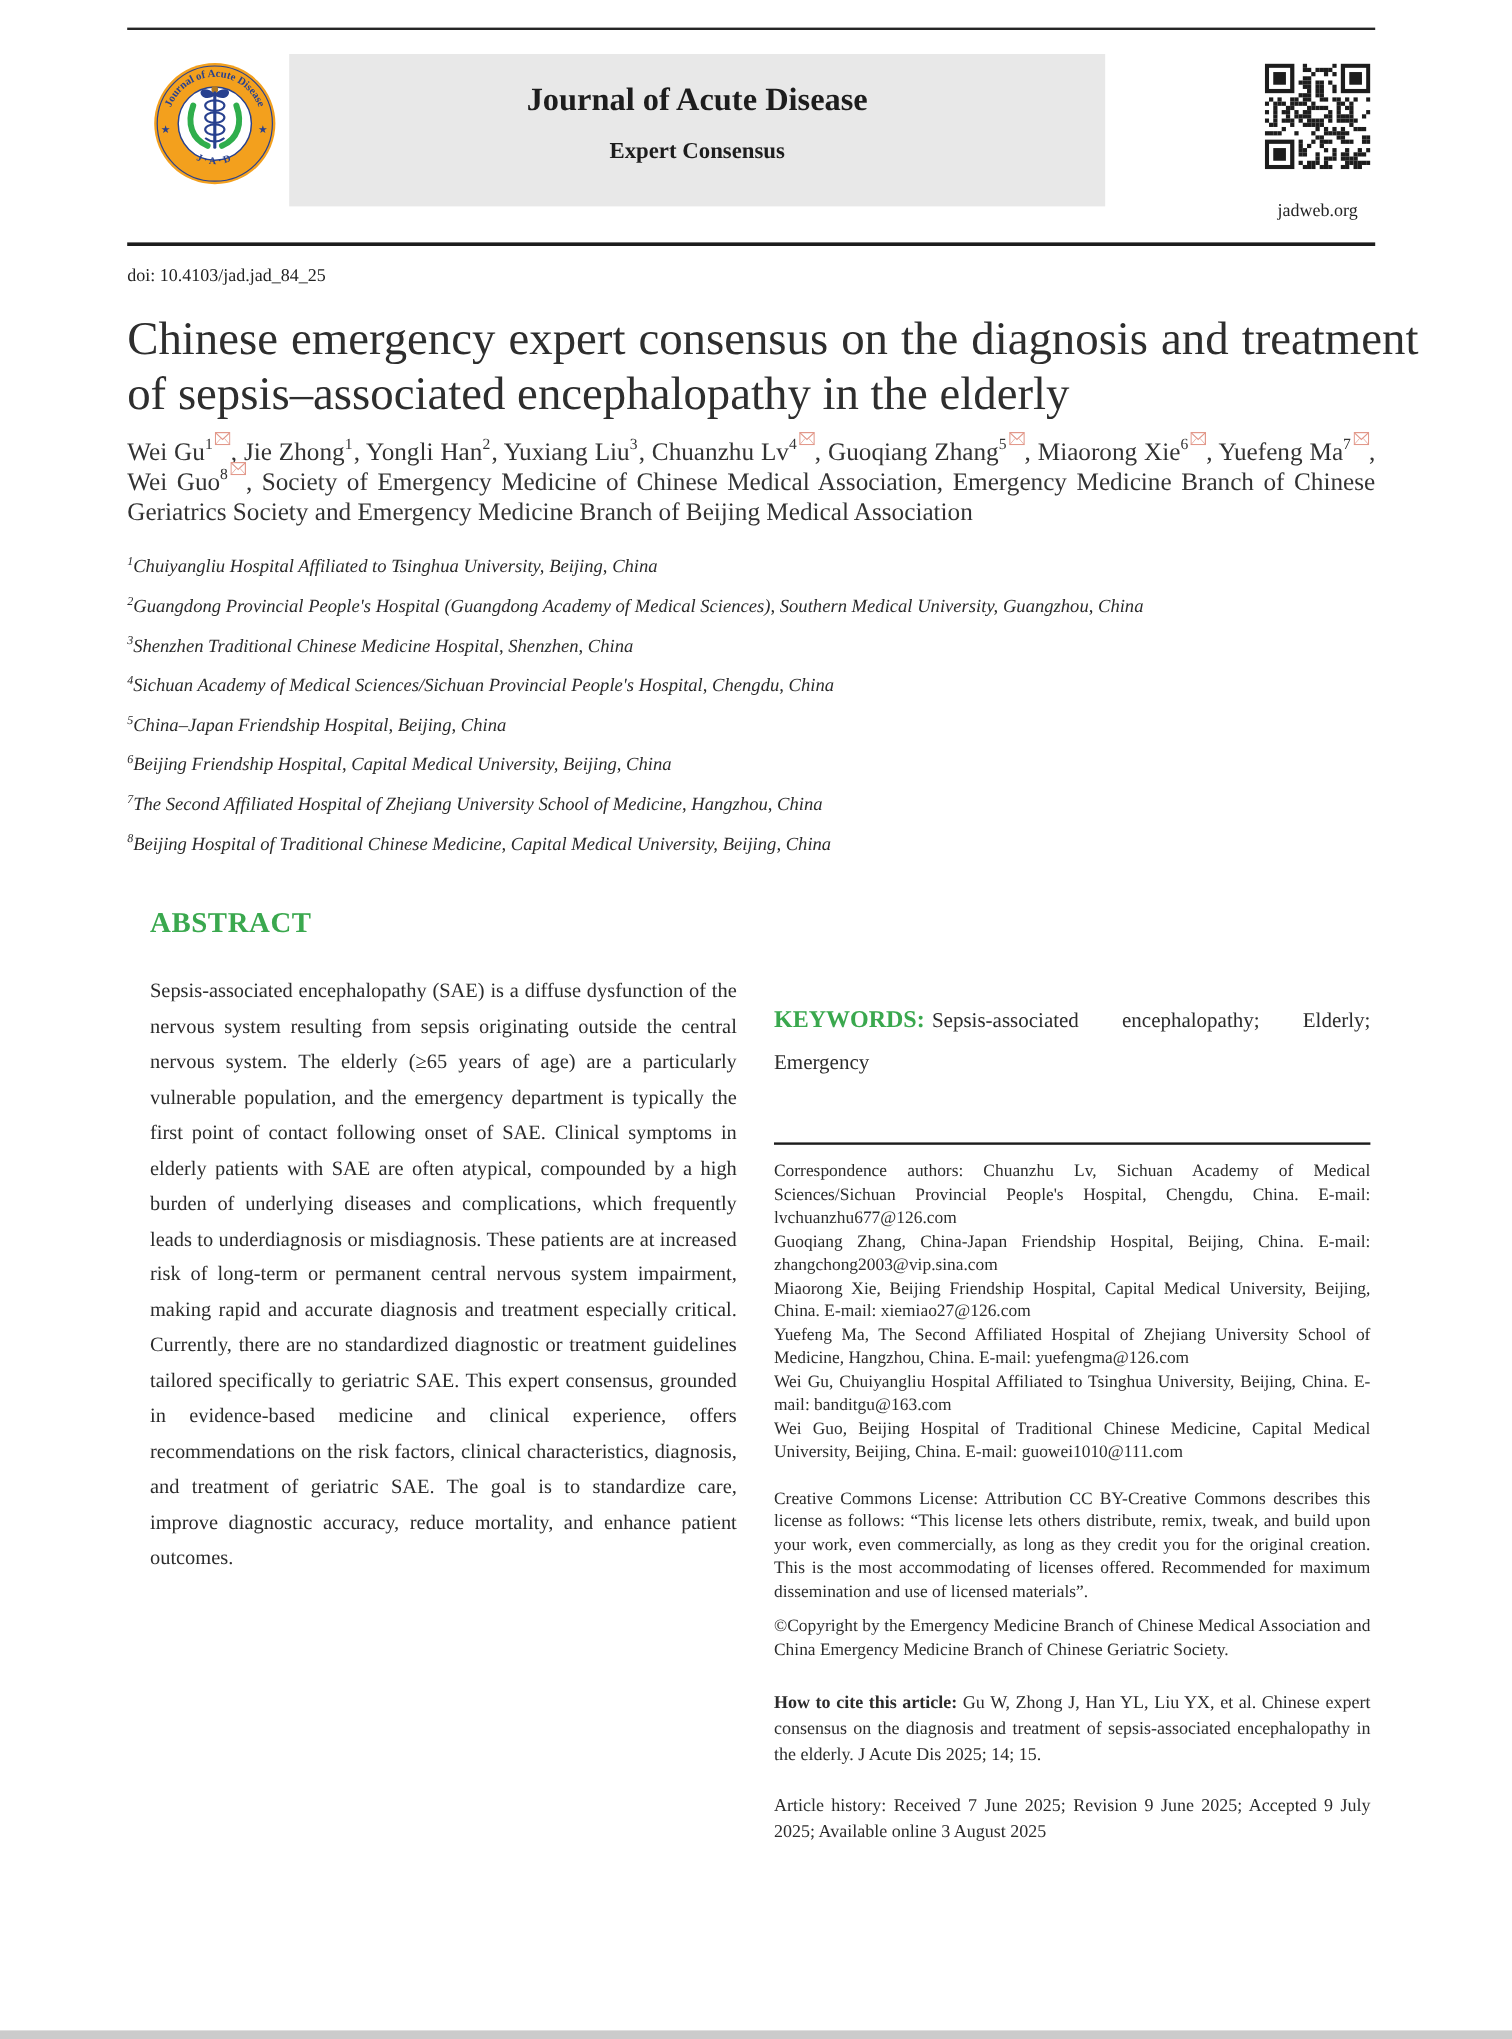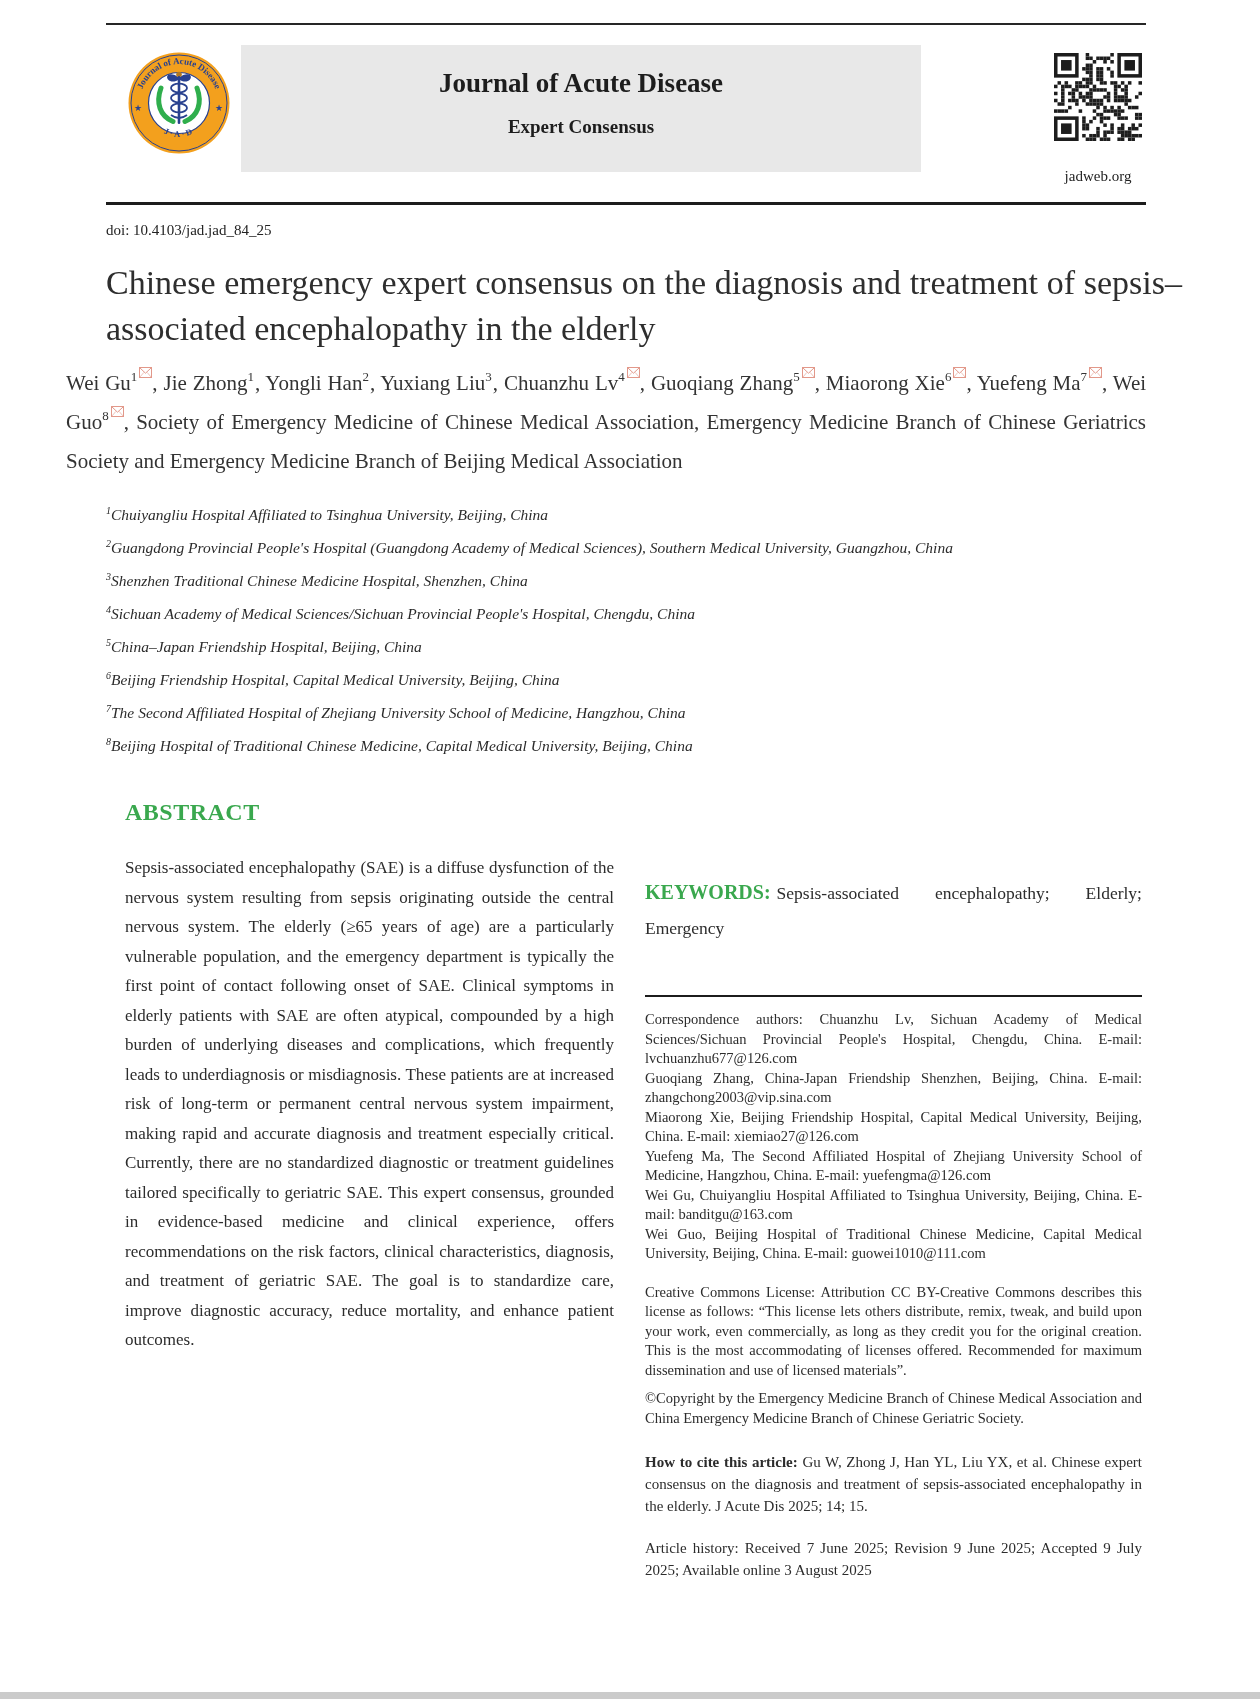--- a/index.html
+++ b/index.html
@@ -14,22 +14,22 @@
   .rule-thick{border:none;border-top:3.5px solid #1c1c1c;margin:17px 114px 0 106px;}
   .masthead{margin:20px 114px 0 106px;display:flex;align-items:flex-start;}
   .logo-wrap{margin-left:21px;margin-top:6px;width:104px;height:104px;flex:none;}
   .banner{margin-left:10px;width:680px;height:127px;background:#e8e8e8;text-align:center;flex:none;}
   .banner .jtitle{padding-top:23px;font-size:27px;font-weight:bold;color:#1d1d1d;}
   .banner .jsub{margin-top:17px;font-size:19px;font-weight:bold;color:#1d1d1d;}
   .mast-right{margin-left:auto;width:96px;text-align:center;margin-top:8px;}
   #qr{width:88px;height:88px;display:block;margin:0 auto;}
   .site{font-size:15px;margin-top:27px;color:#222;}
   .doi{margin:17px 114px 0 106px;font-size:15px;color:#222;}
-  .title{margin:21px 78px 0 106px;font-size:34px;line-height:46px;text-align:justify;color:#2e2e2e;}
-  .authors{margin:13px 114px 0 66px;font-size:21px;line-height:36px;text-align:justify;color:#333;}
+  .title{margin:21px 78px 0 106px;font-size:39px;line-height:46px;text-align:justify;color:#2e2e2e;}
+  .authors{margin:13px 114px 0 106px;font-size:21px;line-height:22px;text-align:justify;color:#333;}
   .author-sup{font-size:13px;position:relative;top:-9px;letter-spacing:1px;white-space:nowrap;}
   .env-icon{position:relative;top:-3px;margin-left:1px;}
   .affiliations{margin:27px 114px 0 106px;}
   .affil{font-style:italic;font-size:15.5px;margin-bottom:15px;color:#2a2a2a;}
   .affil .sup-i{font-size:10px;position:relative;top:-6px;}
   .columns{display:flex;margin:44px 0 0 125px;width:1017px;}
   .col-left{width:489px;flex:none;}
   .col-right{width:497px;margin-left:31px;flex:none;}
   .abstract-heading{font-size:24px;font-weight:bold;letter-spacing:0.5px;}
   .abstract-body{margin-top:27px;font-size:17px;line-height:29.5px;text-align:justify;color:#2c2c2c;}
@@ -353,21 +353,21 @@
       <div class="abstract-heading" style="color: rgb(58, 168, 78);">ABSTRACT</div>
       <div class="abstract-body">Sepsis-associated encephalopathy (SAE) is a diffuse dysfunction of the nervous system resulting from sepsis originating outside the central nervous system. The elderly (≥65 years of age) are a particularly vulnerable population, and the emergency department is typically the first point of contact following onset of SAE. Clinical symptoms in elderly patients with SAE are often atypical, compounded by a high burden of underlying diseases and complications, which frequently leads to underdiagnosis or misdiagnosis. These patients are at increased risk of long-term or permanent central nervous system impairment, making rapid and accurate diagnosis and treatment especially critical. Currently, there are no standardized diagnostic or treatment guidelines tailored specifically to geriatric SAE. This expert consensus, grounded in evidence-based medicine and clinical experience, offers recommendations on the risk factors, clinical characteristics, diagnosis, and treatment of geriatric SAE. The goal is to standardize care, improve diagnostic accuracy, reduce mortality, and enhance patient outcomes.</div>
     </div>
     <div class="col-right">
       <div class="keywords">
         <span class="kw-label" style="color: rgb(58, 168, 78);">KEYWORDS:</span><span>Sepsis-associated encephalopathy; Elderly; Emergency</span>
       </div>
       <hr class="corr-rule">
       <div class="correspondence">
           <div>Correspondence authors: Chuanzhu Lv, Sichuan Academy of Medical Sciences/Sichuan Provincial People's Hospital, Chengdu, China. E-mail: lvchuanzhu677@126.com</div>
-          <div>Guoqiang Zhang, China-Japan Friendship Shenzhen, Beijing, China. E-mail: zhangchong2003@vip.sina.com</div>
+          <div>Guoqiang Zhang, China-Japan Friendship Hospital, Beijing, China. E-mail: zhangchong2003@vip.sina.com</div>
           <div>Miaorong Xie, Beijing Friendship Hospital, Capital Medical University, Beijing, China. E-mail: xiemiao27@126.com</div>
           <div>Yuefeng Ma, The Second Affiliated Hospital of Zhejiang University School of Medicine, Hangzhou, China. E-mail: yuefengma@126.com</div>
           <div>Wei Gu, Chuiyangliu Hospital Affiliated to Tsinghua University, Beijing, China. E-mail: banditgu@163.com</div>
           <div>Wei Guo, Beijing Hospital of Traditional Chinese Medicine, Capital Medical University, Beijing, China. E-mail: guowei1010@111.com</div>
         </div>
       <div class="cc">Creative Commons License: Attribution CC BY-Creative Commons describes this license as follows: “This license lets others distribute, remix, tweak, and build upon your work, even commercially, as long as they credit you for the original creation. This is the most accommodating of licenses offered. Recommended for maximum dissemination and use of licensed materials”.</div>
       <div class="copyright">©Copyright by the Emergency Medicine Branch of Chinese Medical Association and China Emergency Medicine Branch of Chinese Geriatric Society.</div>
       <div class="howcite">
         <span class="label">How to cite this article:</span>
         <span>Gu W, Zhong J, Han YL, Liu YX, et al. Chinese expert consensus on the diagnosis and treatment of sepsis-associated encephalopathy in the elderly. J Acute Dis 2025; 14; 15.</span>

